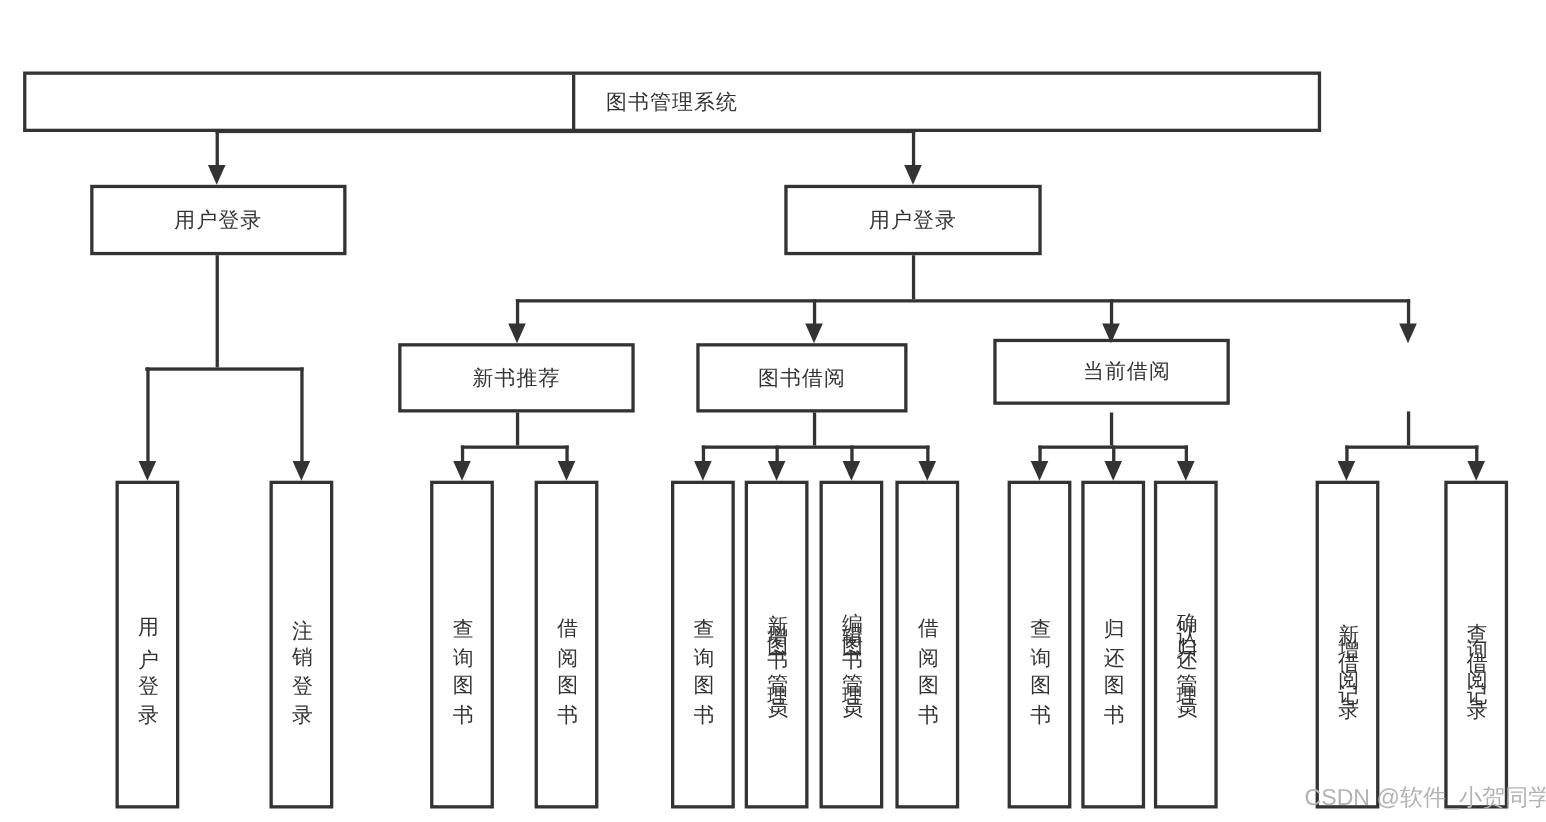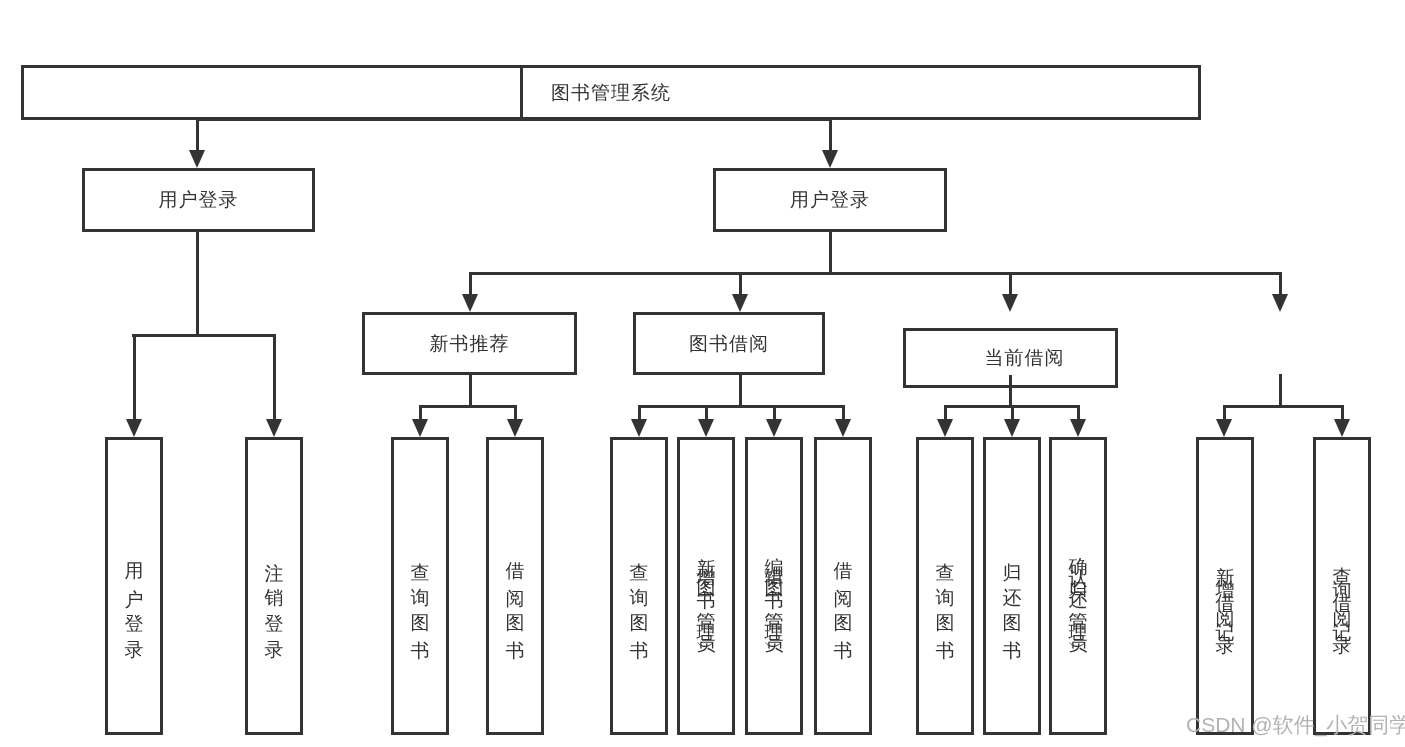--- a/index.html
+++ b/index.html
@@ -53,21 +53,21 @@
   <div class="box hnode" style="left:21px; top:26px; width:1180px; height:55px;margin-top:39px;">图书管理系统</div>
 
   <div class="box hnode" style="left:82px; top:168px; width:233px; height:64px;">用户登录</div>
 
   <div class="box hnode" style="left:713px; top:168px; width:234px; height:64px;">用户登录</div>
 
   <div class="box hnode" style="left:362px; top:312px; width:215px; height:63px;">新书推荐</div>
 
   <div class="box hnode" style="left:633px; top:312px; width:192px; height:63px;">图书借阅</div>
 
-  <div class="box hnode" style="left:903px; top:328px; width:215px; height:60px;padding-left:28px;">当前借阅</div>
+  <div class="box hnode" style="left:903px; top:308px; width:215px; height:60px;padding-left:28px;">当前借阅</div>
 
 
   <div class="box leaf" style="left:105px; top:437px; width:58px; height:298px;">
     <span class="vtext" style="letter-spacing: 26px; margin-bottom: -26px;">用户登录</span>
   </div>
   <div class="box leaf" style="left:245px; top:437px; width:58px; height:298px;">
     <span class="vtext" style="letter-spacing: 26px; margin-bottom: -26px;">注销登录</span>
   </div>
 
   <div class="box leaf" style="left:391px; top:437px; width:58px; height:298px;">

